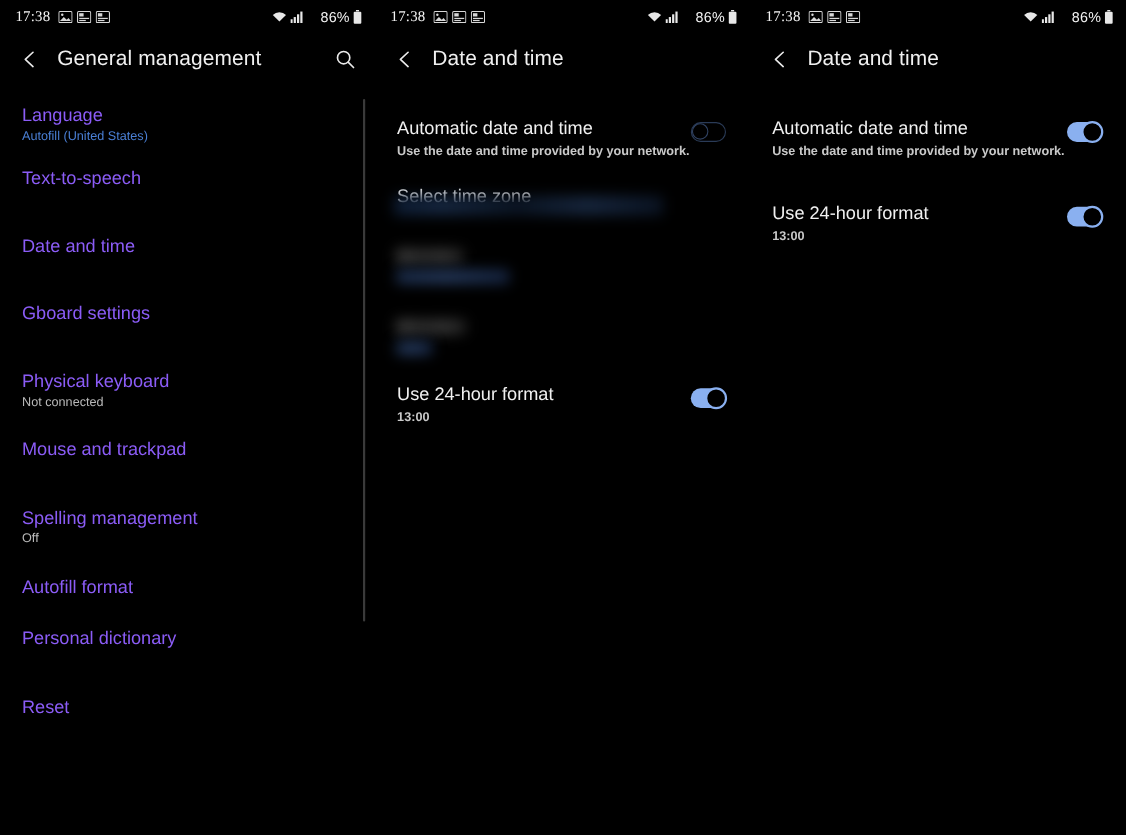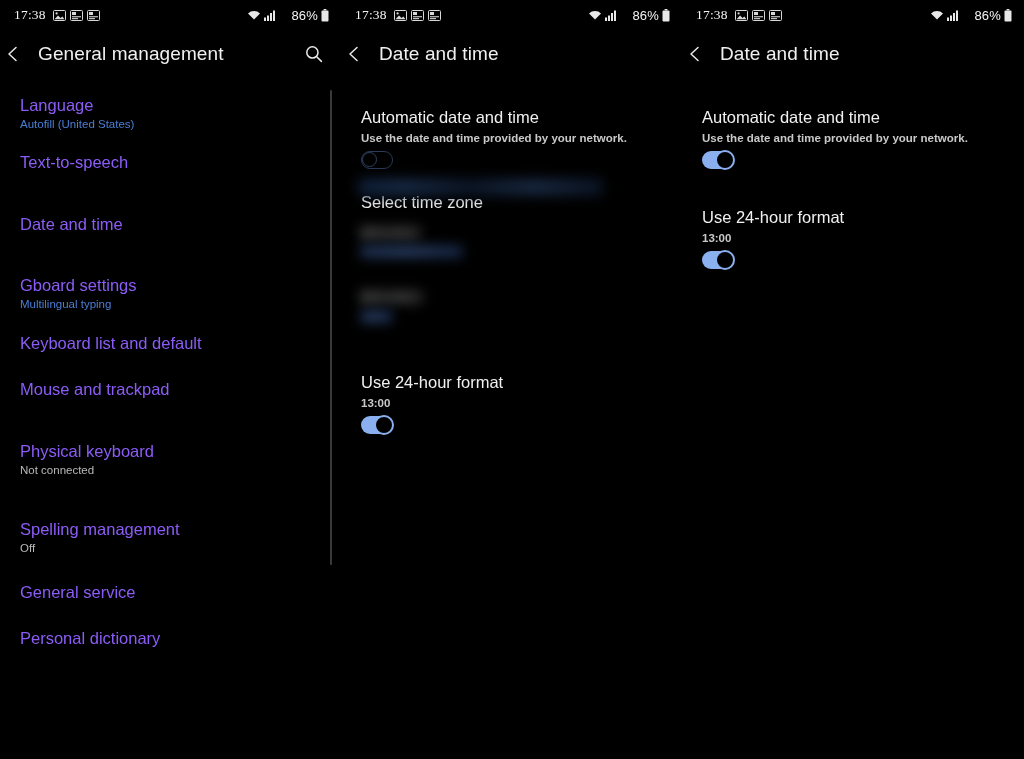--- a/index.html
+++ b/index.html
@@ -25,21 +25,21 @@
   .sb-clock { font-size: 13.5px; color: #f4f4f4; font-family: Liberation Serif, serif; }
   .sb-left-icons { display: flex; align-items: center; gap: 4px; margin-left: 7px; }
   .sb-spacer { flex: 1 1 auto; }
   .sb-right { display: flex; align-items: center; gap: 3px; }
   .sb-batt-text { font-size: 13px; color: #f4f4f4; margin-left: 12px; }
   .sb-ico { display: block; }
 
   
   .appbar {
     height: 48px; display: flex; align-items: center;
-    padding-right: 14px;
+    padding-left: 14px; padding-right: 14px;
   }
   .appbar .back { width: 26px; height: 26px; display: flex; align-items: center; justify-content: center; cursor: pointer; }
   .appbar .title {
     color: #f0f0f0; font-size: 19px; margin-left: 12px;
     font-weight: 400; letter-spacing: .1px; white-space: nowrap;
   }
   .appbar .grow { flex: 1 1 auto; }
   .appbar .act { width: 26px; height: 26px; display: flex; align-items: center; justify-content: center; cursor: pointer; }
 
   
@@ -57,21 +57,21 @@
   
   .scrollbar {
     position: absolute; top: 90px; left: 330px;
     width: 2px; height: 475px; background: #3a3a3a; border-radius: 2px;
     cursor: pointer;
   }
 
   
   .trow {
     position: relative; display: flex; align-items: flex-start;
-    padding: 0 22px 0 20px; cursor: pointer; flex-direction: column;
+    padding: 0 22px 0 20px; cursor: pointer;
   }
   .trow .txt { flex: 1 1 auto; min-width: 0; }
   .trow .t { color: #f0f0f0; font-size: 16.5px; line-height: 22px; white-space: nowrap; }
   .trow .s { color: #c9c9c9; font-size: 11.5px; line-height: 15px; margin-top: 0px; white-space: nowrap; font-weight: bold; }
 
   .switch {
     position: relative; flex: 0 0 auto;
     width: 32px; height: 18px; border-radius: 9px; margin-top: 5px;
     cursor: pointer;
   }
@@ -163,41 +163,40 @@
         <span class="s blue">Autofill (United States)</span>
       </div>
       <div class="row" style="margin-top:20px">
         <span class="t">Text-to-speech</span>
       </div>
       <div class="row" style="margin-top:41px">
         <span class="t">Date and time</span>
       </div>
       <div class="row" style="margin-top:40px">
         <span class="t">Gboard settings</span>
-        <span class="s blue">Multilingual typing</span>
-      </div>
-      <div class="row" style="margin-top:21px">
-        <span class="t">Keyboard list and default</span>
-      </div>
-      <div class="row" style="margin-top:25px">
-        <span class="t">Mouse and trackpad</span>
       </div>
       <div class="row" style="margin-top:41px">
         <span class="t">Physical keyboard</span>
         <span class="s grey">Not connected</span>
       </div>
+      <div class="row" style="margin-top:25px">
+        <span class="t">Mouse and trackpad</span>
+      </div>
       <div class="row" style="margin-top:41px">
         <span class="t">Spelling management</span>
         <span class="s grey">Off</span>
       </div>
       <div class="row" style="margin-top:26px">
-        <span class="t">General service</span>
+        <span class="t">Autofill format</span>
       </div>
       <div class="row" style="margin-top:25px">
         <span class="t">Personal dictionary</span>
+      </div>
+      <div class="row" style="margin-top:42px">
+        <span class="t">Reset</span>
       </div>
     </div>
 
     <div class="scrollbar"></div>
   </div>
 
   <div class="panel panel-2">
 
     <div class="statusbar">
       <span class="sb-clock">17:38</span>

